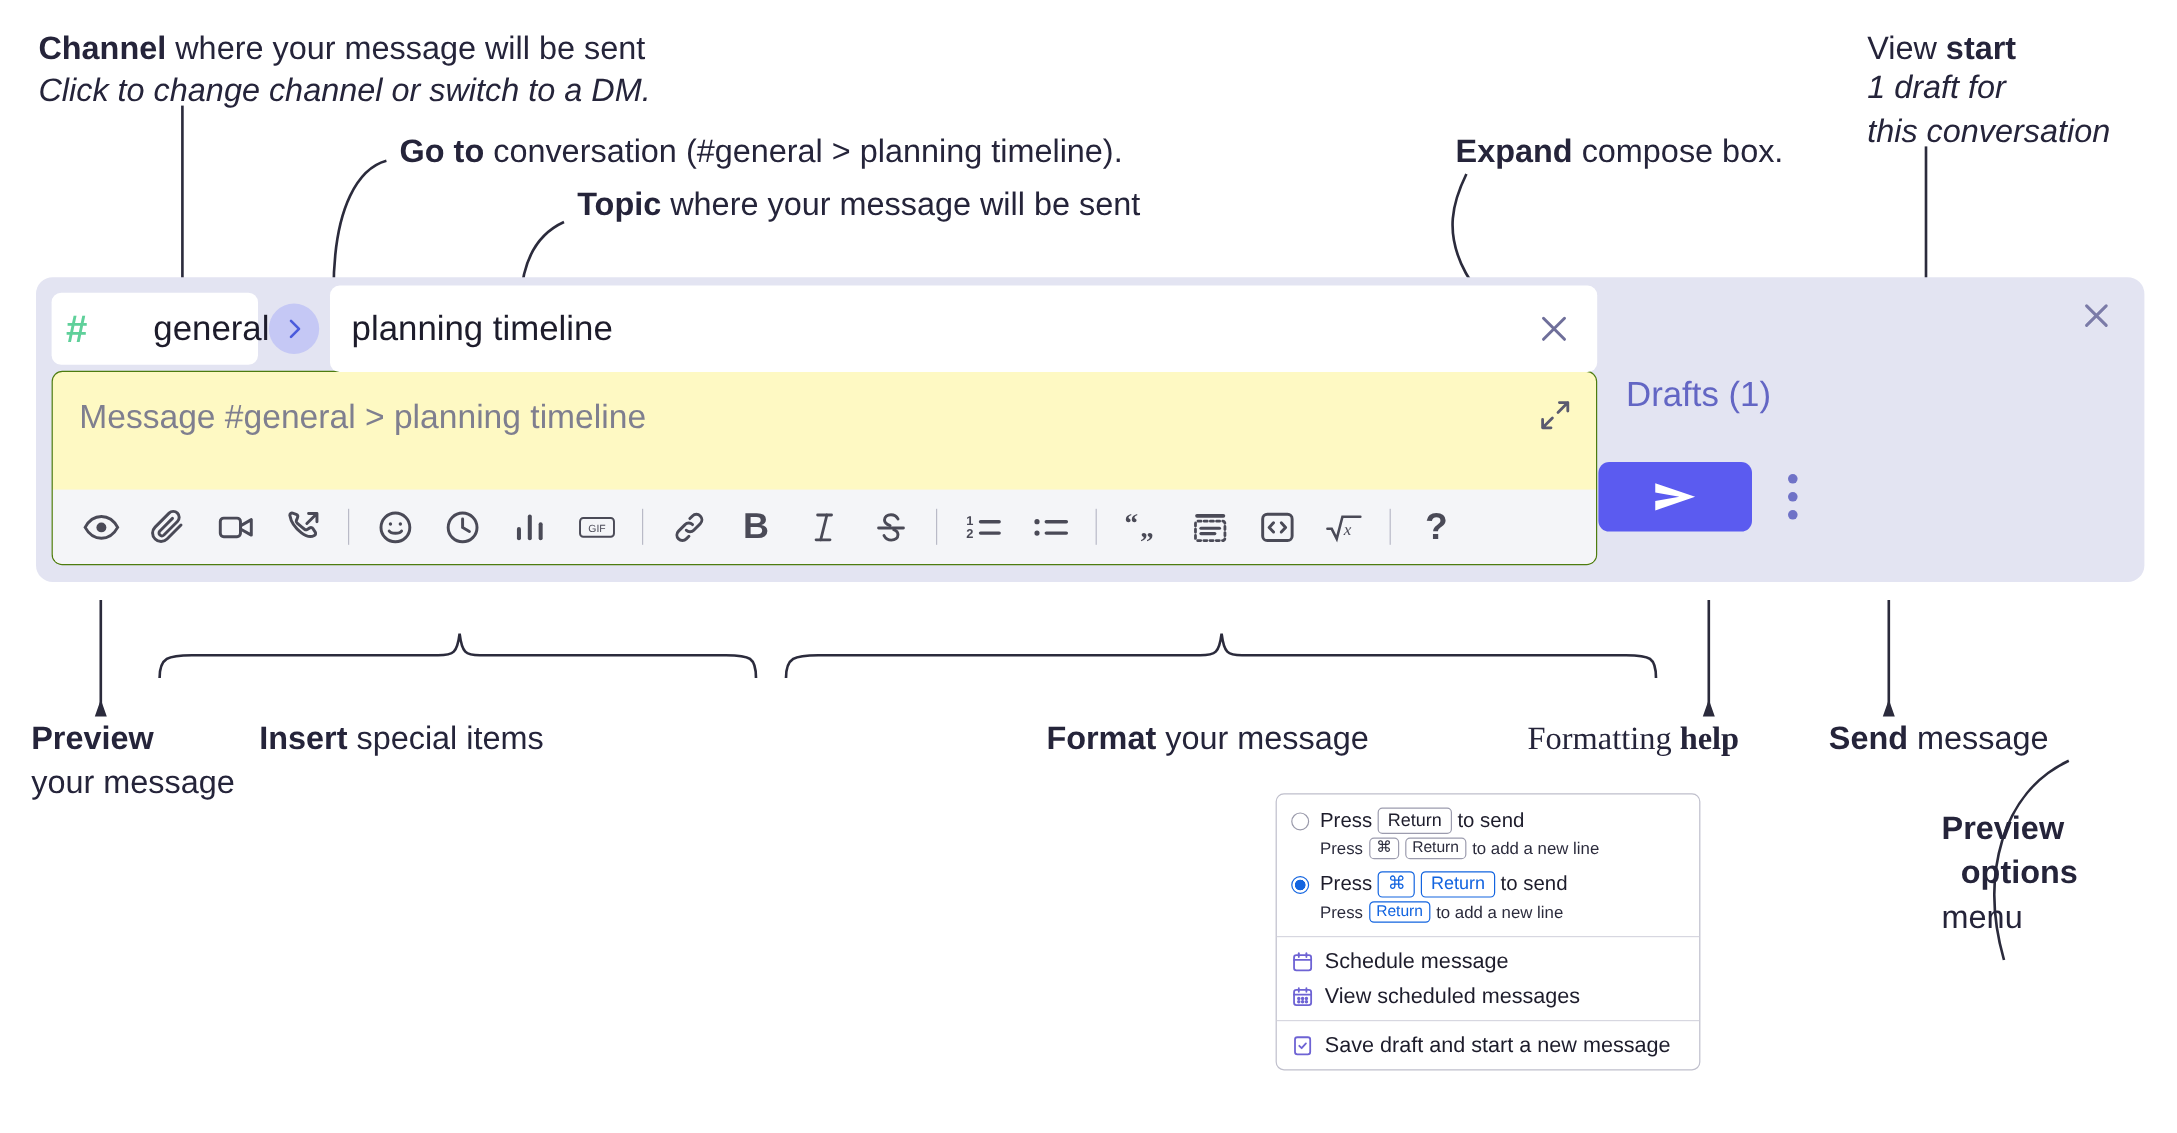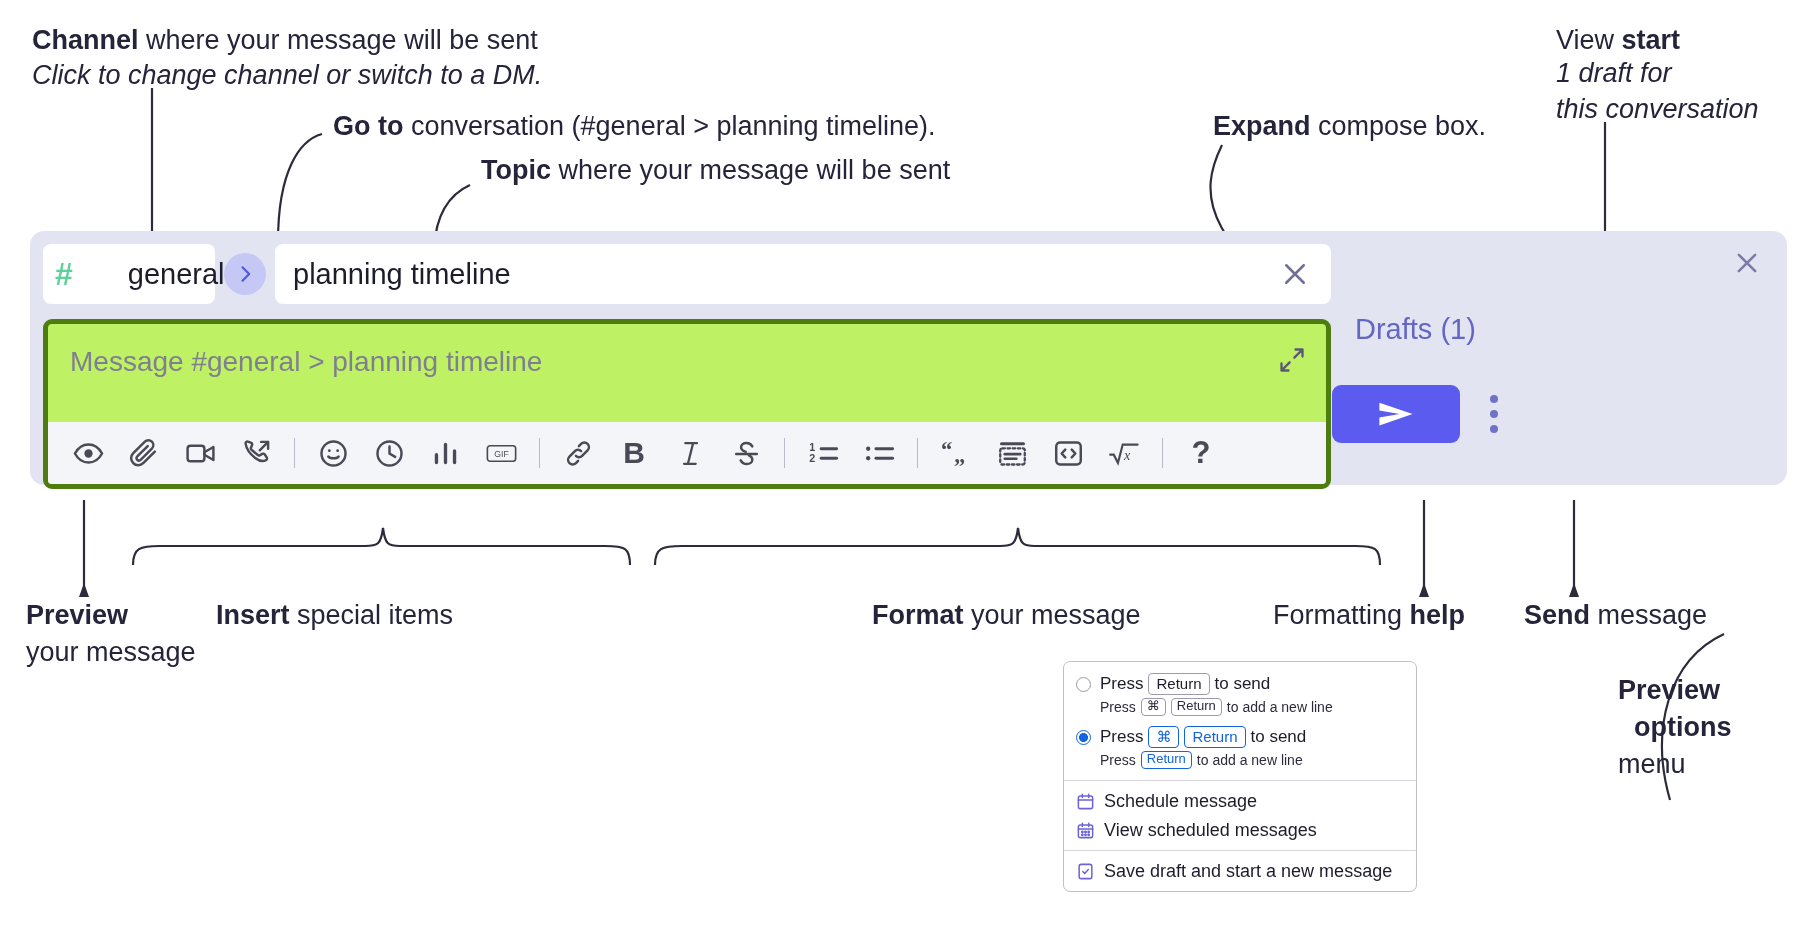--- a/index.html
+++ b/index.html
@@ -68,39 +68,39 @@
     width: 42px; height: 42px; margin: 0 9px;
     border-radius: 50%;
     background: #c5c8f5;
     display: flex; align-items: center; justify-content: center;
     color: #4a5bdc;
     cursor: pointer;
   }
   .goto-btn svg { width: 20px; height: 20px; }
 
   .topic-field {
-    flex: 1; height: 60px;
+    flex: 1; height: 72px;
     background: #fff;
     border-radius: 8px;
     display: flex; align-items: center;
     padding: 0 14px 0 18px;
   }
   .topic-value { font-size: 29px; color: #1d1c2b; flex: 1; }
   .topic-clear {
     width: 44px; height: 44px;
     display: flex; align-items: center; justify-content: center;
     color: #6f6f9a; cursor: pointer;
   }
   .topic-clear svg { width: 30px; height: 30px; }
 
   
   .msgbox {
-    margin-top: 14px;
-    background: #bef264;
-    border: 5px solid #4d7c0f;
+    margin-top: 4px;
+    background: #fef9c3;
+    border: 1px solid #4d7c0f;
     border-radius: 9px;
     overflow: hidden;
   }
   .msg-input-area {
     position: relative;
     height: 98px;
     padding: 22px 20px 0 22px;
   }
   .msg-placeholder { font-size: 28px; color: #7f7f8f; }
   .expand-btn {
@@ -287,21 +287,21 @@
   </div>
 
   <div class="anno" style="left:216px; top:597px;">
     <b>Insert</b><span> special items</span>
   </div>
 
   <div class="anno" style="left:872px; top:597px;">
     <b>Format</b><span> your message</span>
   </div>
 
-  <div class="anno" style="left:1273px; top:597px;">
+  <div class="anno" style="left:1273px; top:597px;font-family:Liberation Serif, serif;">
     <span>Formatting </span><b>help</b>
   </div>
 
   <div class="anno" style="left:1524px; top:597px;">
     <b>Send</b><span> message</span>
   </div>
 
   <div class="anno" style="left:1618px; top:672px;">
     <b>Preview</b>
   </div>

